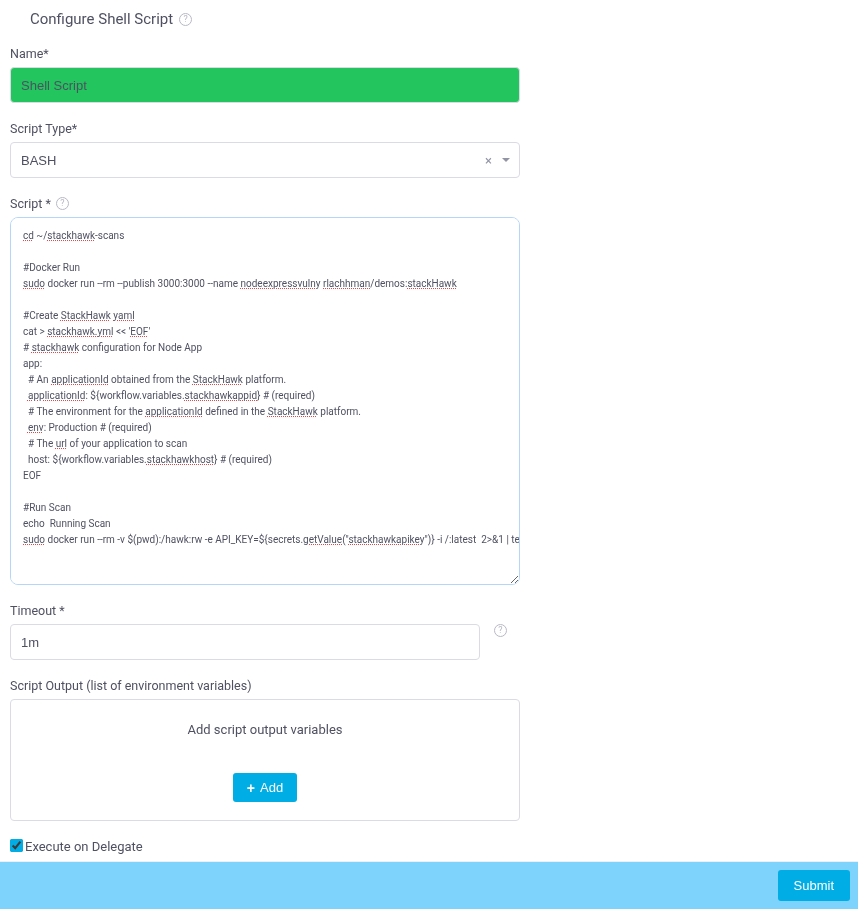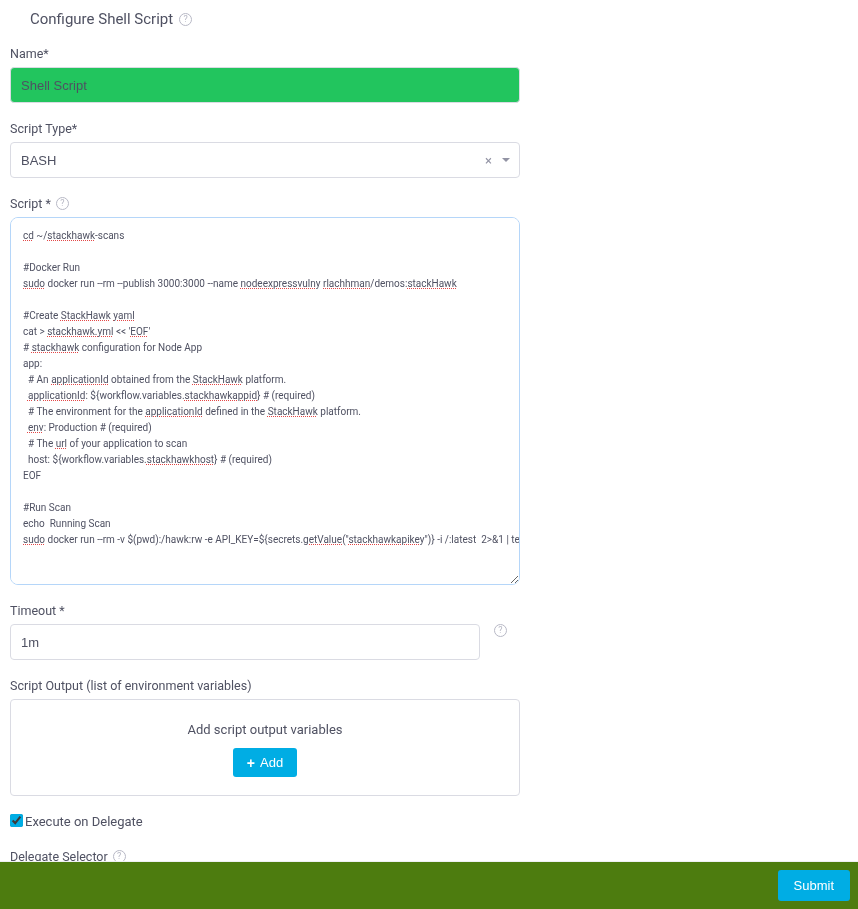--- a/index.html
+++ b/index.html
@@ -145,21 +145,21 @@
     .output-box {
       width: 100%;
       border: 1px solid #dadbe3;
       border-radius: 4px;
       padding: 22px 10px 18px 10px;
       text-align: center;
     }
     .output-box-text {
       font-size: 13px;
       color: #4f5162;
-      margin-bottom: 11px;
+      margin-bottom: 36px;
     }
     .add-button {
       background: #00ade4;
       color: #fff;
       border: none;
       border-radius: 3px;
       padding: 7px 14px;
       font-size: 13px;
       display: inline-flex;
       align-items: center;
@@ -209,21 +209,21 @@
       color: #8090a8;
       font-size: 12px;
       cursor: pointer;
       line-height: 1;
     }
     .footer {
       position: fixed;
       bottom: 0;
       right: 0;
       padding: 8px;
-      background: #4d7c0f;
+      background: #7dd3fc;
       width: 858px;
       display: flex;
       justify-content: flex-end;
       border-top: 1px solid #eef0f3;
     }
     .submit-button {
       background: #00ade4;
       color: #fff;
       border: none;
       border-radius: 3px;

